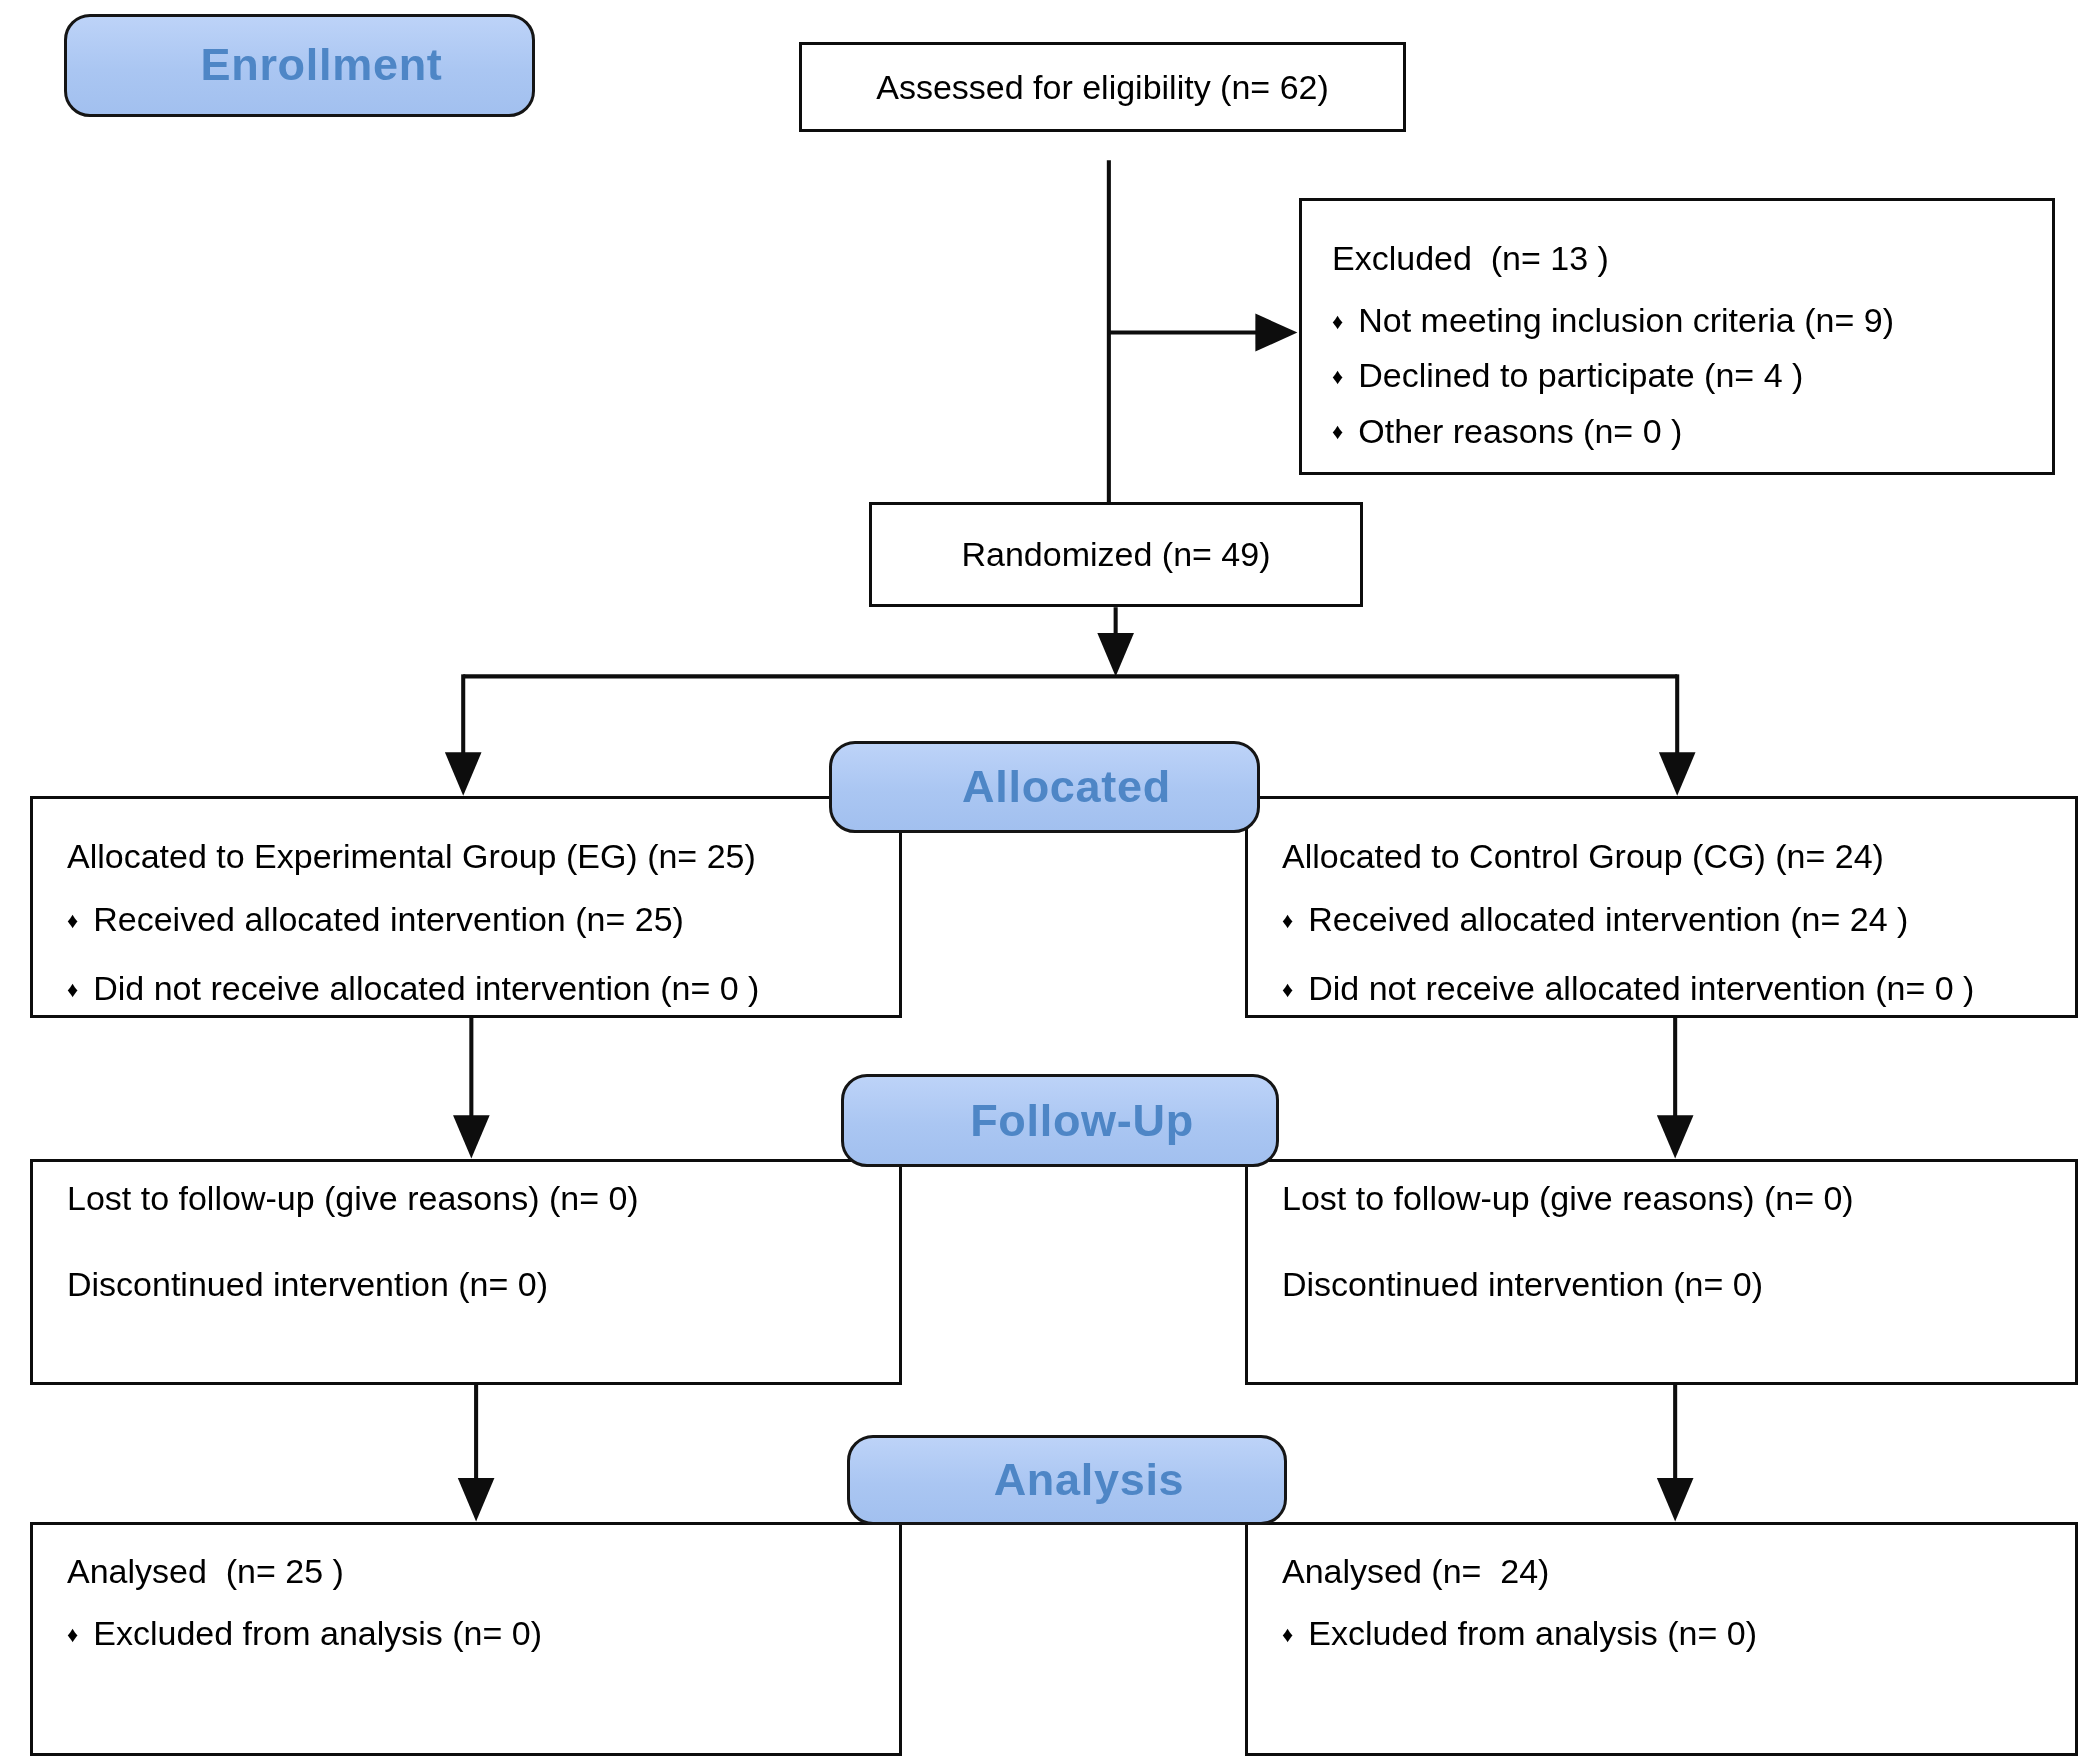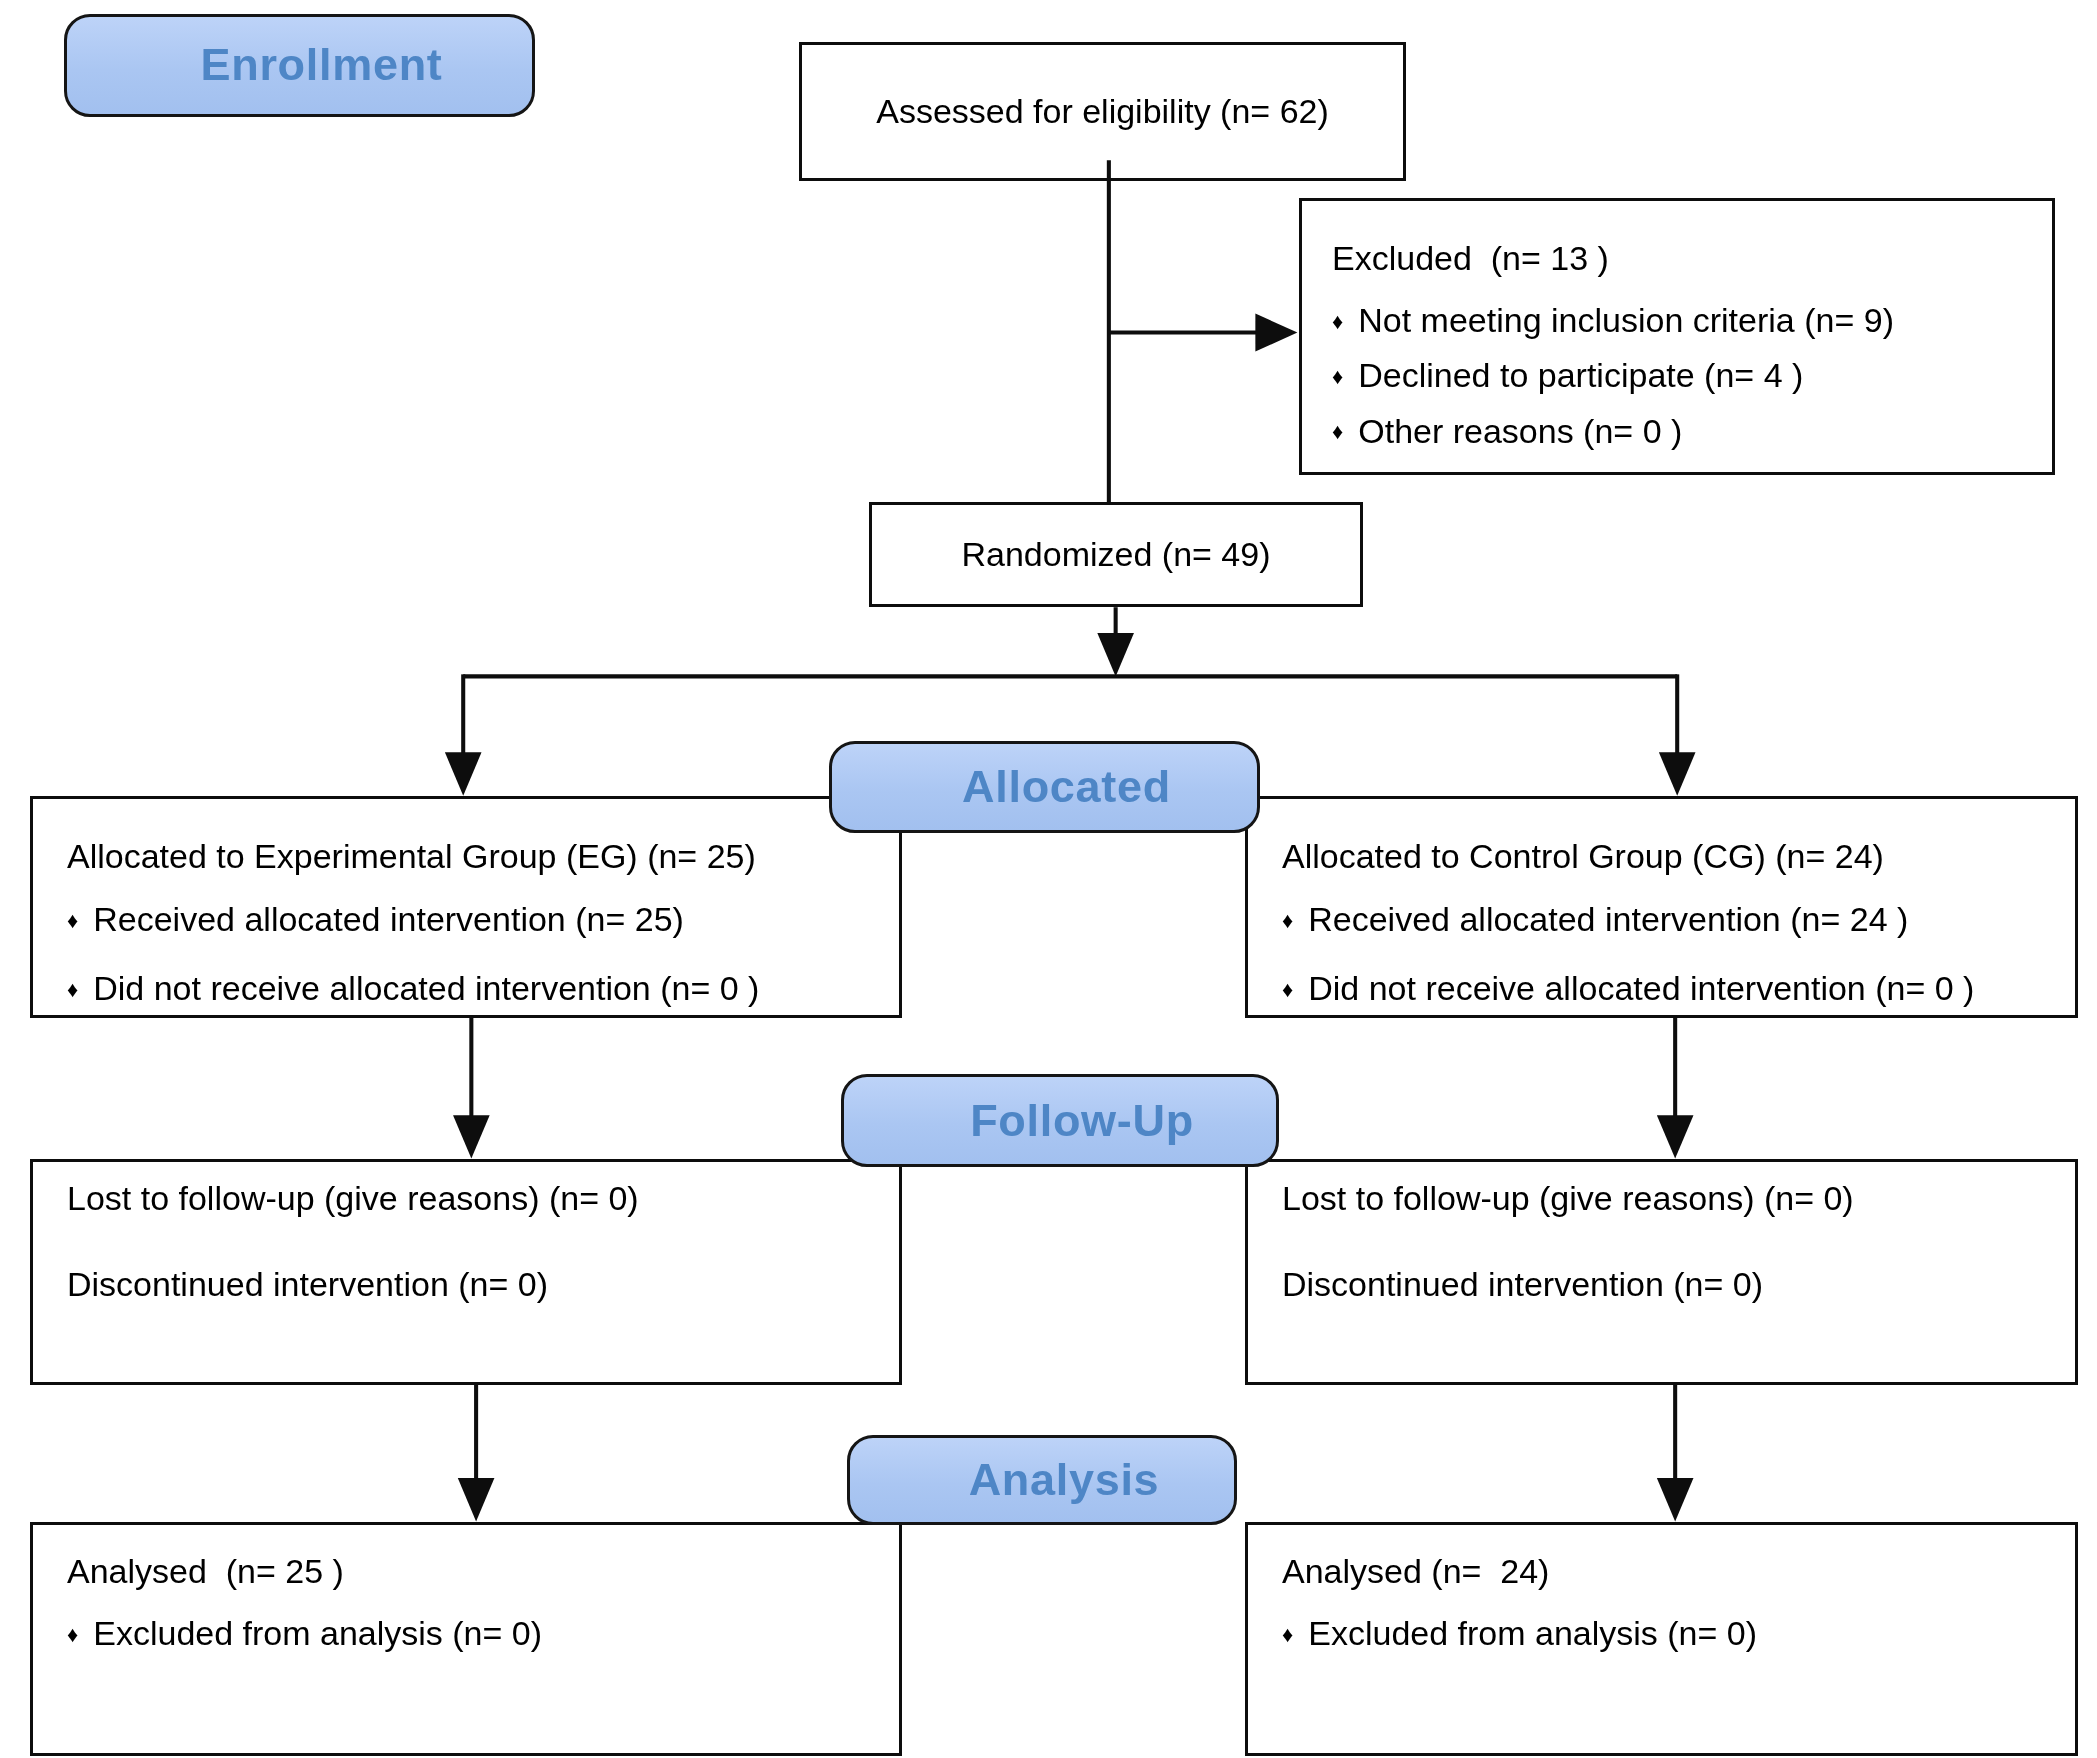--- a/index.html
+++ b/index.html
@@ -101,23 +101,23 @@
     <line x1="2470" y1="2039" x2="2470" y2="2181"></line>
     <polygon points="2443,2179 2497,2179 2470,2243"></polygon>
   </svg>
 
   <div class="stage-label" style="left:64px; top:13.6px; width:471px; height:103px;">Enrollment</div>
 
   <div class="stage-label" style="left:829px; top:741px; width:431px; height:92px;">Allocated</div>
 
   <div class="stage-label" style="left:841px; top:1074px; width:438px; height:93px;">Follow-Up</div>
 
-  <div class="stage-label" style="left:847px; top:1435px; width:390px; height:90px;">Analysis</div>
+  <div class="stage-label" style="left:847px; top:1435px; width:440px; height:90px;">Analysis</div>
 
-  <div class="fbox center" style="left:799px; top:42px; width:607px; height:139px;">
+  <div class="fbox center" style="left:799px; top:42px; width:607px; height:90px;">
     <span style="white-space:pre-wrap;">Assessed for eligibility (n= 62)</span>
   </div>
 
   <div class="fbox box-excluded" style="left:1299px; top:198px; width:756px; height:277px;">
     <div class="title">Excluded  (n= 13 )</div>
     <div class="bullet-line">
       <span class="bullet-glyph">♦</span>
       <span class="txt">Not meeting inclusion criteria (n= 9)</span>
     </div>
     <div class="bullet-line">

